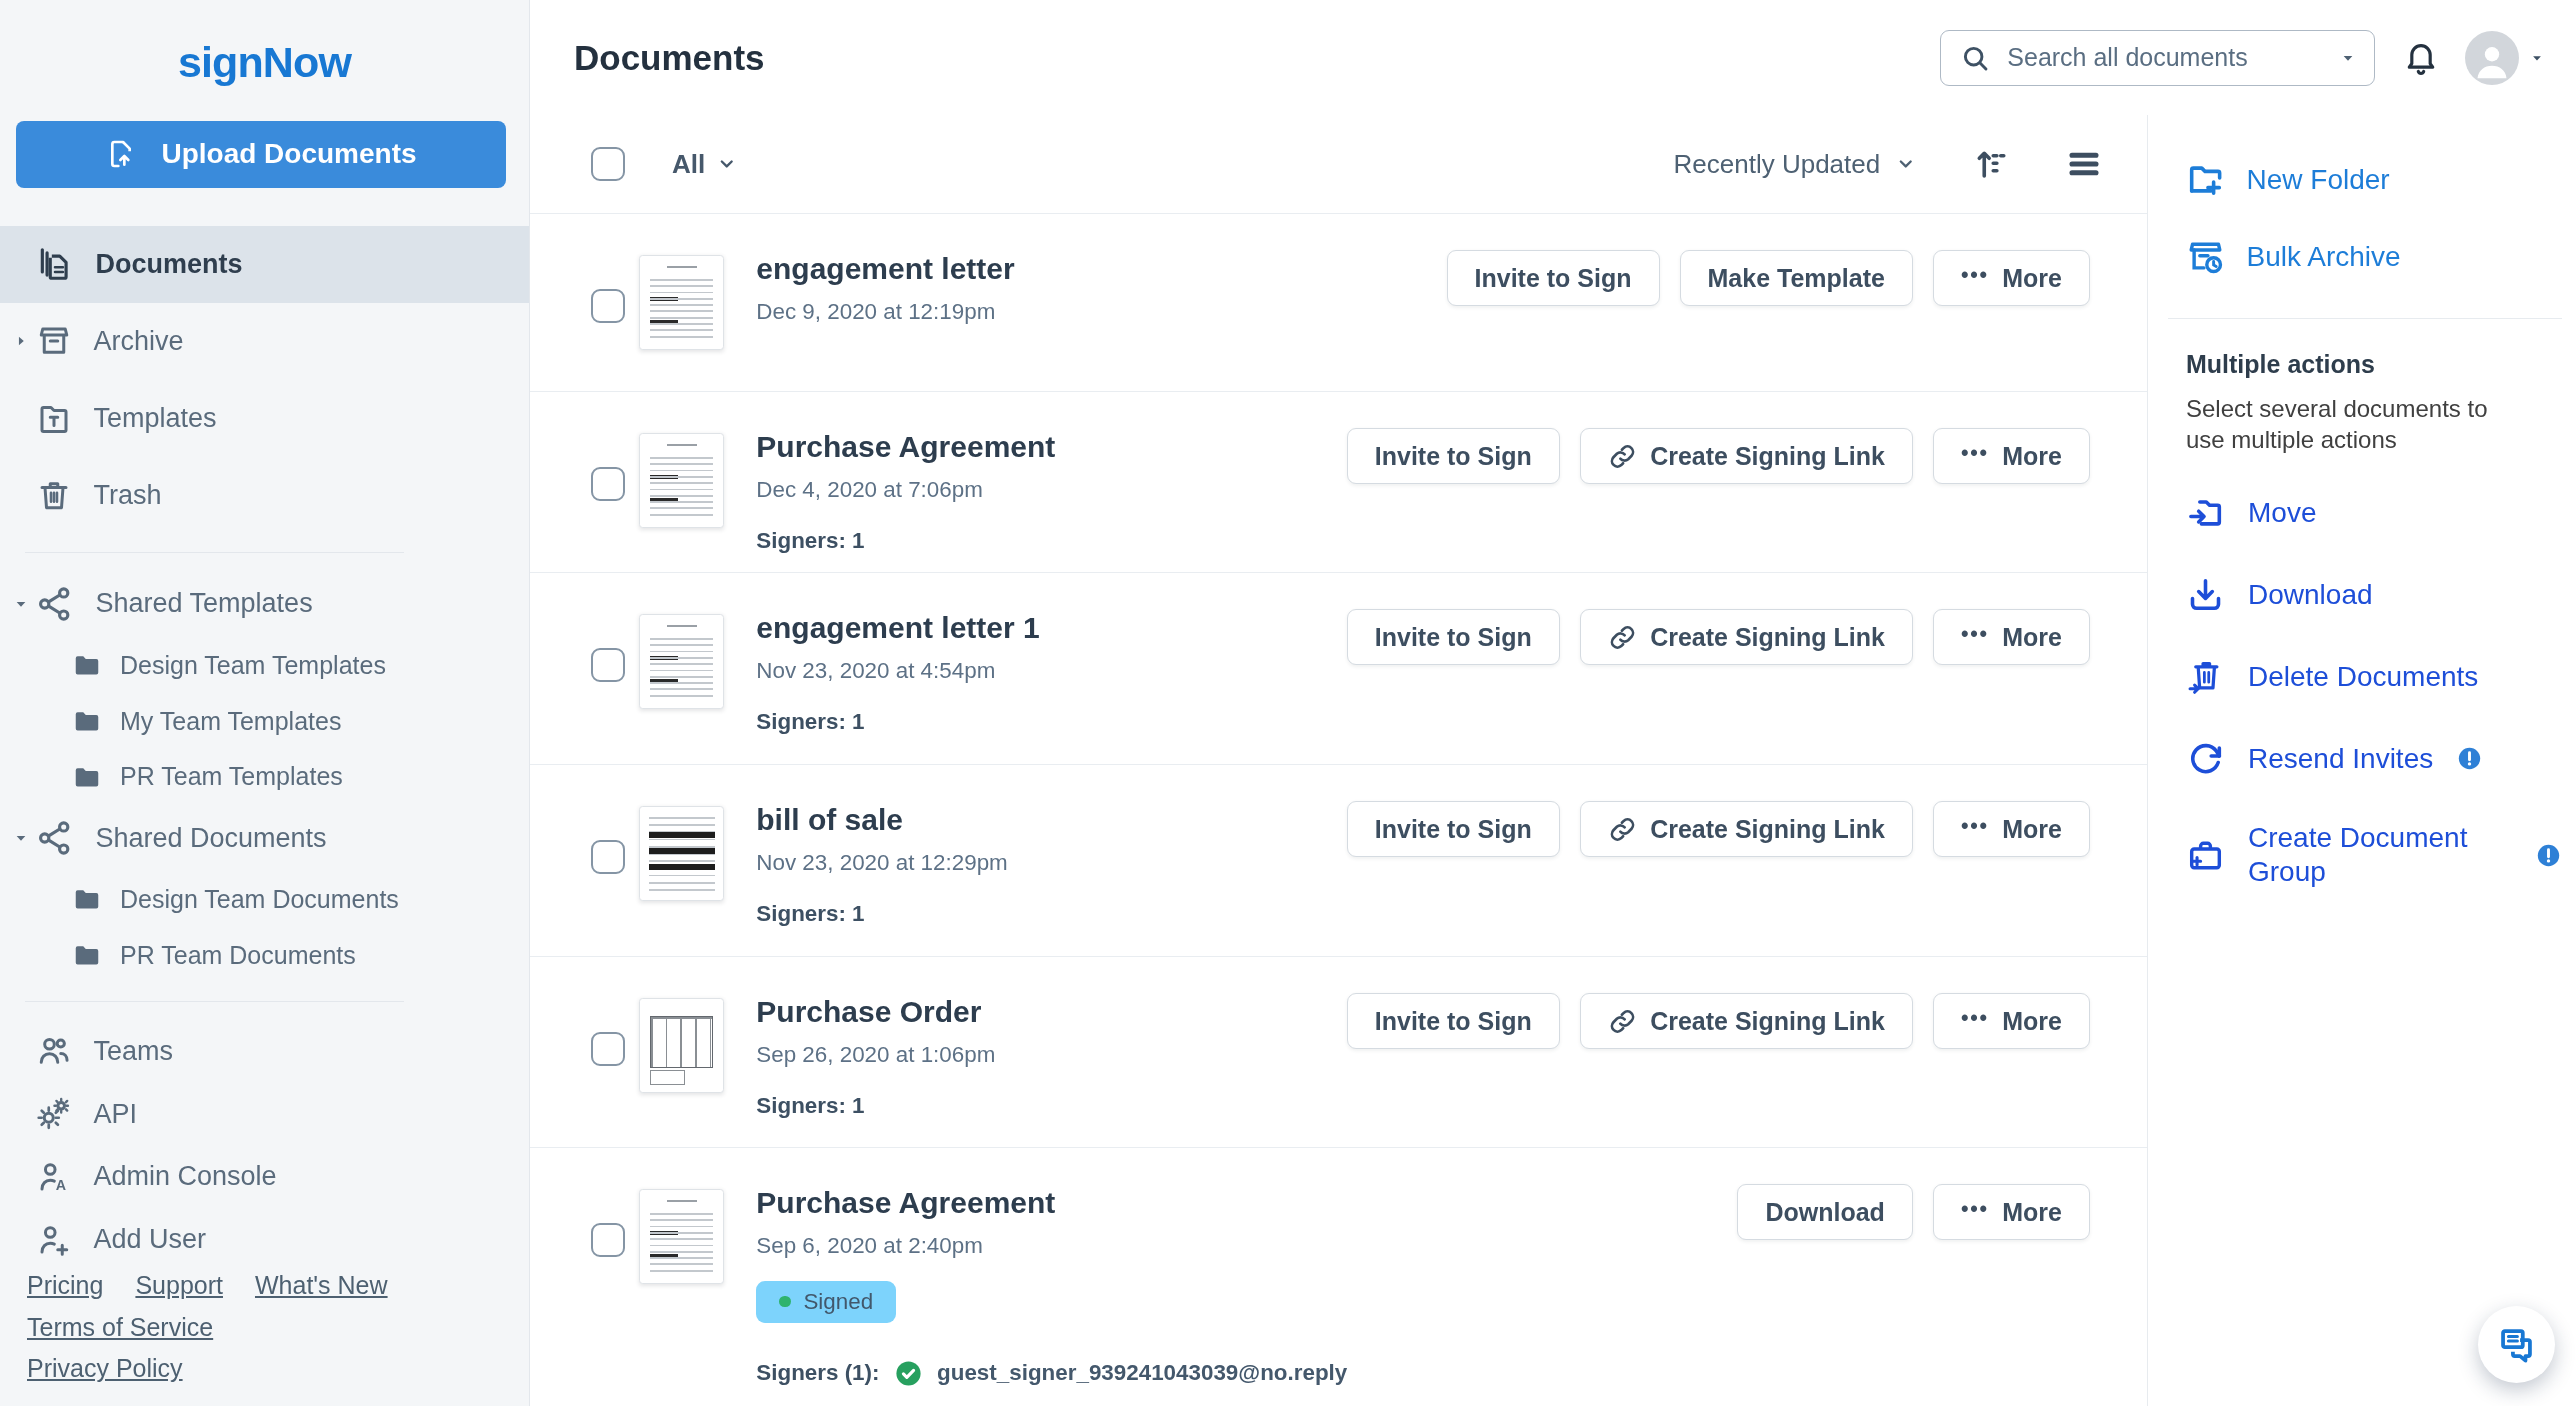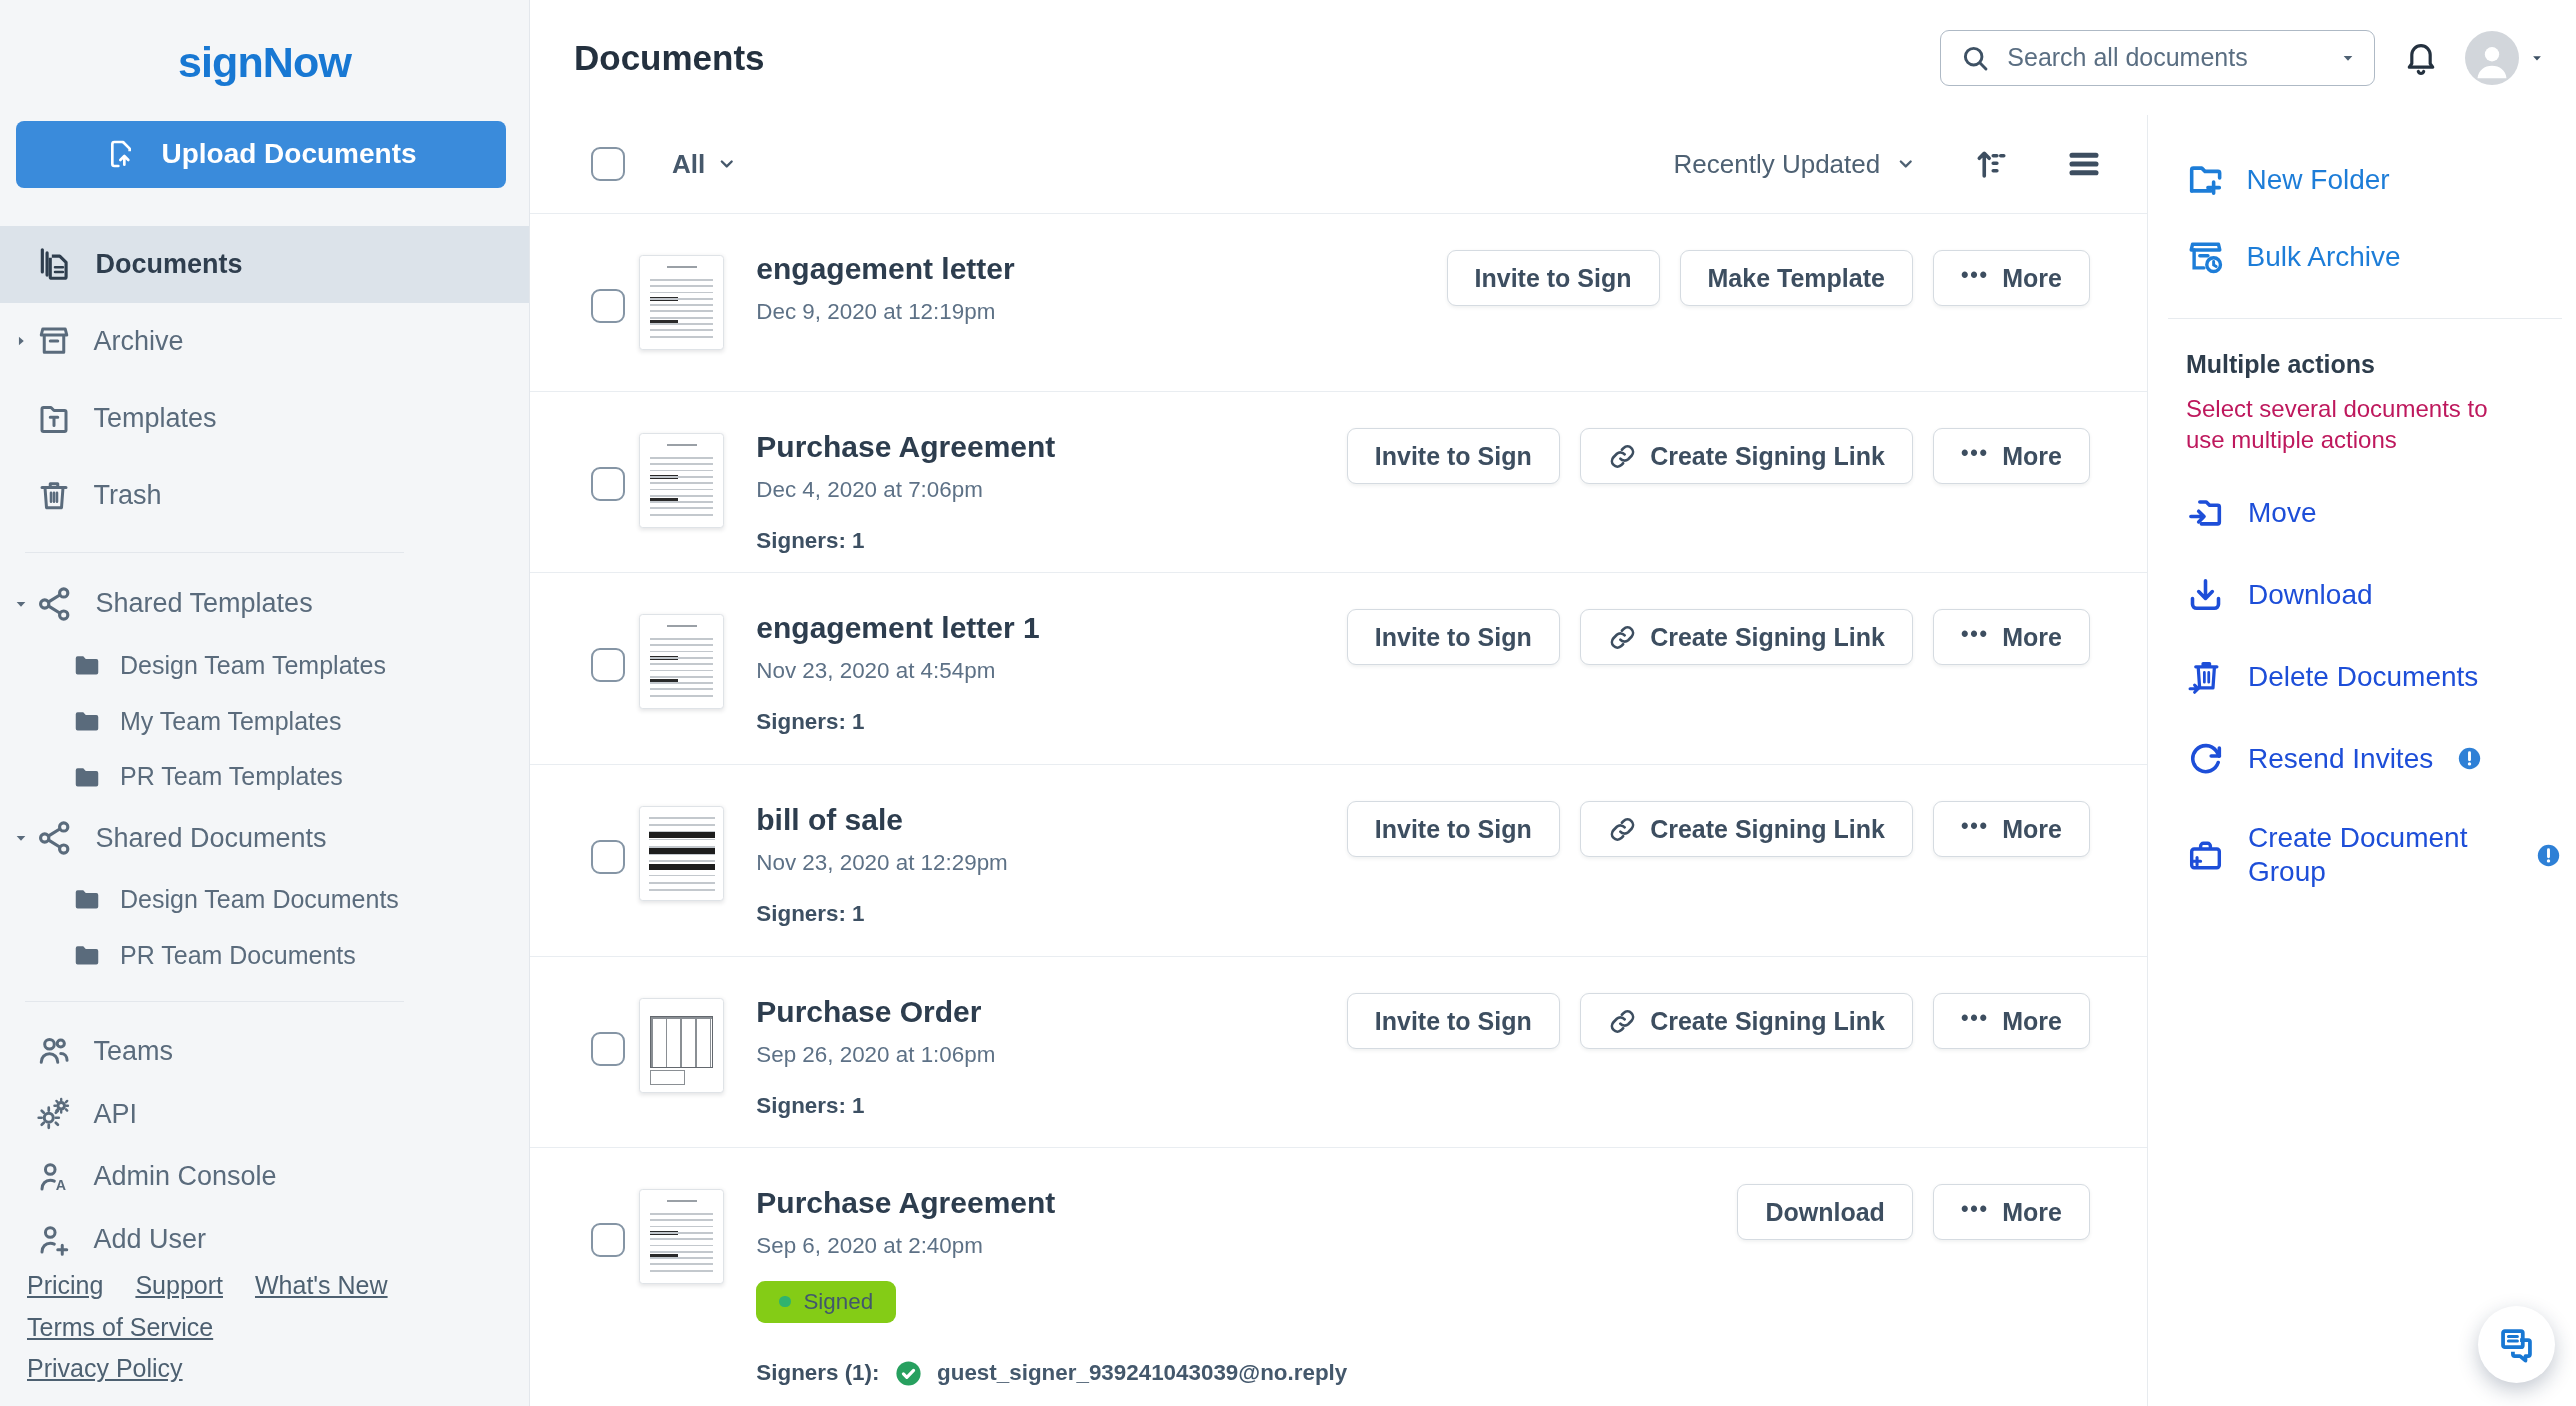--- a/index.html
+++ b/index.html
@@ -101,41 +101,41 @@
     background:repeating-linear-gradient(to right,#8a8f94 0 1.8px,transparent 1.8px 24%),
                linear-gradient(#8a8f94 0 1.8px,transparent 1.8px);
     background-position:0 0, 0 18%; background-repeat:repeat, no-repeat; }
   .thumb.grid::after { content:""; position:absolute; left:12%; width:40%; bottom:8%; height:14%;
     border:1.8px solid #8a8f94; }
   .doc-info { margin-left:32px; padding-top:1.8px; }
   .doc-title { font-size:30px; font-weight:bold; color:#2d3d4e; cursor:pointer; }
   .doc-date { margin-top:13.4px; font-size:22.4px; color:#5d7186; }
   .doc-signers { margin-top:25px; font-size:22.4px; font-weight:bold; color:#3d5063; }
   .badge-signed { margin-top:21.5px; display:inline-flex; align-items:center; gap:12.5px;
-    height:42px; padding:0 23px; background:#84cc16; border-radius:9px;
+    height:42px; padding:0 23px; background:#7dd3fc; border-radius:9px;
     font-size:22.4px; color:#42586c; }
   .badge-signed i { width:11.6px; height:11.6px; border-radius:50%; background:#2fb36e; }
   .signers-line { margin-top:36px; display:flex; align-items:center; gap:14.3px;
     font-size:22.4px; font-weight:bold; color:#3d5063; }
   .signer-email { color:#44586c; }
   .row-actions { margin-left:auto; display:flex; gap:20px; }
   .btn { height:56px; padding:0 27px; background:#fff; border:1.8px solid #d5dbe1;
     border-radius:9px; cursor:pointer; font-family:inherit; font-size:25px; font-weight:bold;
     color:#3d4e60; display:flex; align-items:center; gap:13.4px;
     box-shadow:0 1.8px 3.6px rgba(40,50,60,.07); white-space:nowrap; }
   .btn .dots { letter-spacing:1.8px; font-size:21.5px; position:relative; top:-2.7px; }
 
   
   .rail { flex:1; border-left:0.9px solid #e7ebef; padding:45px 14.3px 0 38px;
           display:flex; flex-direction:column; }
   .rail-link { display:flex; align-items:center; gap:21.5px; color:#1d7dd8;
     font-size:28px; margin-bottom:38px; cursor:pointer; }
   .rail-divider { height:0.9px; background:#e7ebef; margin:3.6px 0 32px -18px; }
   .rail-head { font-size:25px; font-weight:bold; color:#2e3d4c; margin-bottom:14.3px; }
-  .rail-desc { font-size:24px; color:#be185d; line-height:1.28; margin-bottom:38px; max-width:340px; }
+  .rail-desc { font-size:24px; color:#404040; line-height:1.28; margin-bottom:38px; max-width:340px; }
   .rail-action { display:flex; align-items:center; gap:23px; color:#1d4ed8;
     font-size:28px; margin-bottom:43px; cursor:pointer; }
   .rail-action .lbl2 { max-width:251px; line-height:1.22; }
   .rail-action .flex-sp { flex:1; }
   .info-badge { color:#2e80d6; display:flex; flex:none; }
 
   .chat-fab { position:absolute; left:2478px; top:1306px; width:77px; height:77px;
     border-radius:50%; background:#fff; box-shadow:0 7.2px 20px rgba(20,40,70,.25);
     display:flex; align-items:center; justify-content:center; color:#1877d3; cursor:pointer; }
 

